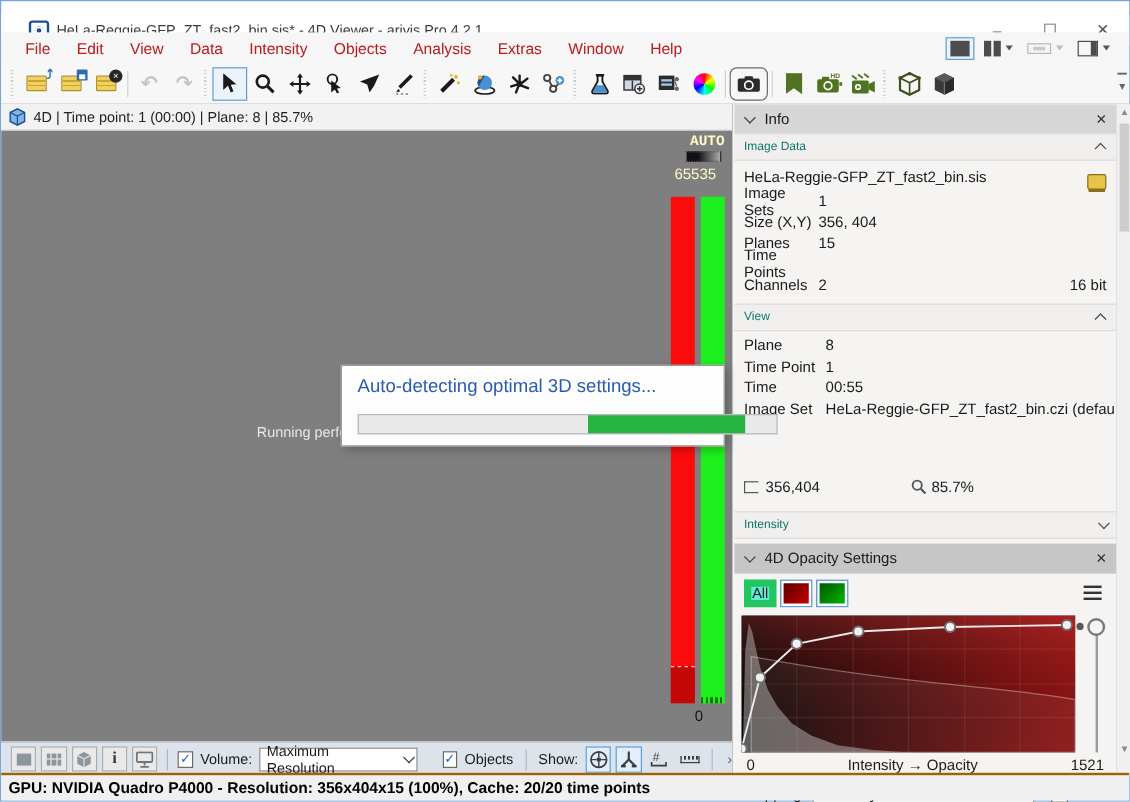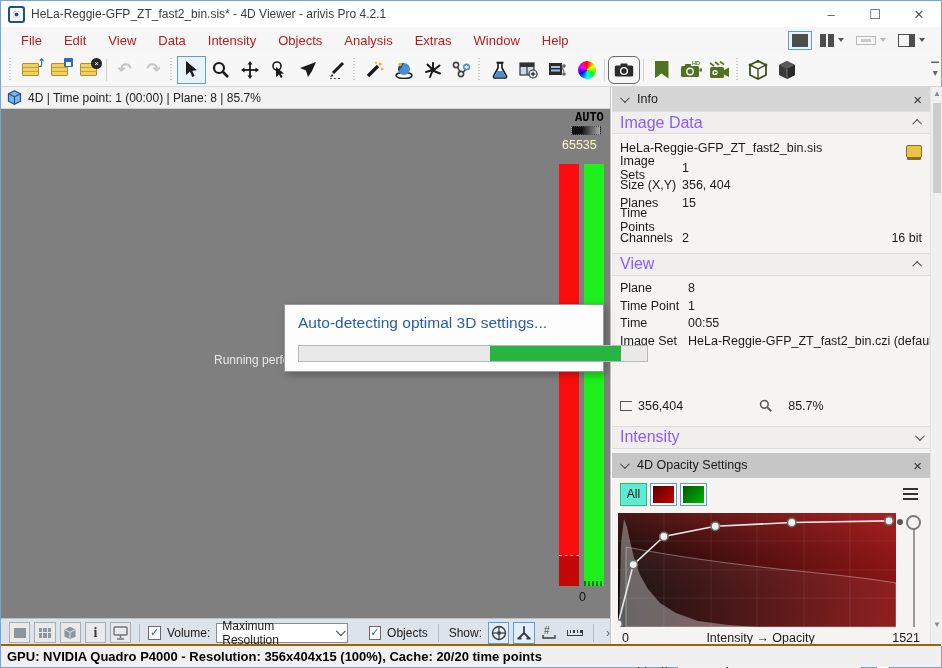--- a/index.html
+++ b/index.html
@@ -1,21 +1,21 @@
 <!DOCTYPE html>
 <html><head>
 <meta charset="utf-8">
 <style>
   * { margin:0; padding:0; box-sizing:border-box; }
   html,body { width:942px; height:668px; overflow:hidden; }
   body { font-family:"Liberation Sans","DejaVu Sans",sans-serif; font-size:12px; color:#1a1a1a; background:#fff; }
   .win { position:absolute; inset:0; width:942px; height:668px; border:1px solid #74a6d8; background:#fff; }
 
   
-  .titlebar { position:absolute; left:0; top:0; right:0; height:26px; background:#fff; display:flex; align-items:center; }
+  .titlebar { position:absolute; left:0; top:11px; right:0; height:26px; background:#fff; display:flex; align-items:center;padding-left:16px; }
   .appicon { width:17px; height:17px; margin:0 6px 0 7px; border:2px solid #1d4f91; border-radius:3px; position:relative; background:#fff; }
   .appicon::after { content:""; position:absolute; left:3px; top:3px; width:7px; height:7px; border-radius:50%; background:#1d4f91; box-shadow:0 0 0 1.5px #fff inset; }
   .title-text { font-size:12px; color:#3c3c3c; }
   .wbtns { margin-left:auto; display:flex; height:100%; }
   .wbtn { width:44px; height:100%; display:flex; align-items:center; justify-content:center; color:#555; font-size:13px; }
 
   
   .menubar { position:absolute; left:0; top:26px; right:0; height:26px; background:#f6f6f6; display:flex; align-items:center; padding-left:10px; gap:2px; border-bottom:0; }
   .mi { padding:4px 10px; font-size:13px; color:#b91c1c; }
   .layoutbtns { margin-left:auto; display:flex; align-items:center; gap:4px; padding-right:12px; }
@@ -47,21 +47,21 @@
   .uglyph { font-size:17px; color:#8a8a8a; font-weight:bold; }
   .toolbar svg { display:block; }
   .tb-overflow { margin-left:auto; margin-right:2px; color:#666; font-size:10px; display:flex; flex-direction:column; align-items:center; line-height:.5; }
 
   
   .main { position:absolute; left:0; top:86px; width:942px; height:559px; }
   .viewer { position:absolute; left:0; top:0; width:610px; height:559px; border-right:1px solid #c4c4c4; }
   .vheader { position:absolute; left:0; top:0; right:0; height:22px; background:#f2f2f2; border-bottom:1px solid #d0d0d0; display:flex; align-items:center; gap:6px; padding-left:6px; font-size:12px; color:#222; }
   .canvas { position:absolute; left:0; top:22px; right:0; height:509px; background:#7f7f7f; overflow:hidden; }
   .running { position:absolute; left:213px; top:244px; color:#e8e8e8; font-size:12px; }
-  .cb-auto { position:absolute; left:574px; top:2px; color:#000000; font-weight:bold; font-size:12px; font-family:"Liberation Mono","DejaVu Sans Mono",monospace; }
+  .cb-auto { position:absolute; left:574px; top:2px; color:#fef9c3; font-weight:bold; font-size:12px; font-family:"Liberation Mono","DejaVu Sans Mono",monospace; }
   .cb-chip { position:absolute; left:570px; top:17px; width:30px; height:9px; border:1px dotted #555; background:linear-gradient(to right,#111 0 35%,#aaa); }
   .cb-max { position:absolute; left:561px; top:29px; color:#fef9c3; font-size:12.5px; }
   .bar { position:absolute; top:55px; width:20px; height:422px; }
   .bar.red { left:558px; background:#fb0d0d; }
   .bar.red::after { content:""; position:absolute; left:0; right:0; bottom:0; height:30px; background:#c40808; border-top:1px dashed #ffb3b3; }
   .bar.green { left:583px; background:#1df01d; }
   .bar.green::after { content:""; position:absolute; left:0; right:0; bottom:0; height:5px; background:repeating-linear-gradient(to right,#0a7a0a 0 2px,#1df01d 2px 4px); }
   .cb-min { position:absolute; left:578px; top:481px; color:#111; font-size:12.5px; }
 
   
@@ -77,43 +77,43 @@
 
   
   .panel { position:absolute; left:611px; top:0; width:331px; height:559px; background:#f5f4f2; }
   .pscroll { position:absolute; right:0; top:0; width:13px; height:559px; background:#f0f0f0; border-left:1px solid #e2e2e2; }
   .pscroll .arr { position:absolute; left:0; right:0; height:14px; color:#8a8a8a; font-size:8px; text-align:center; line-height:14px; }
   .pscroll .thumb { position:absolute; left:2px; right:2px; top:16px; height:90px; background:#cdcdcd; }
   .pcontent { position:absolute; left:0; top:0; right:13px; bottom:0; }
 
   .sechdr { height:24px; background:#d6d6d6; display:flex; align-items:center; padding:0 8px; gap:10px; font-size:12.5px; color:#1a1a1a; }
   .sechdr .x { margin-left:auto; font-size:15px; color:#333; }
-  .subhdr { height:23px; background:#f0efed; border-top:1px solid #dcdcdc; border-bottom:1px solid #dcdcdc; display:flex; align-items:center; padding:0 8px; font-size:16px; color:#8b5cf6; }
+  .subhdr { height:23px; background:#f0efed; border-top:1px solid #dcdcdc; border-bottom:1px solid #dcdcdc; display:flex; align-items:center; padding:0 8px; font-size:10px; color:#0f766e; }
   .subhdr .cv { margin-left:auto; }
   .cv { width:7px; height:7px; border-right:1.5px solid #444; border-bottom:1.5px solid #444; display:inline-block; }
   .cv.down { transform:rotate(45deg) translateY(-2px); }
   .cv.up { transform:rotate(-135deg) translateY(-2px); }
 
   .idata { padding:5px 8px 6px 8px; }
   .fname { margin:2px 0 4px 0; font-size:12.5px; }
   .irow { display:flex; height:17.5px; align-items:center; font-size:12.5px; position:relative; }
   .irow .lab { width:62px; flex:0 0 auto; }
   .irow .val { flex:1; }
   .irow .right { margin-left:auto; }
   .monitor-ic { position:absolute; right:0; top:-14px; width:16px; height:13px; background:#e8c34a; border:1px solid #8a6d1d; border-radius:2px; box-shadow:0 3px 0 -1px #8a6d1d; }
 
   .sizerow { display:flex; align-items:center; padding:4px 8px; gap:6px; font-size:12.5px; height:24px; }
   .selcorner { width:12px; height:10px; border:1.5px solid #555; border-right:none; }
-  .zoomwrap { margin-left:70px; display:flex; align-items:center; gap:16px; }
+  .zoomwrap { margin-left:70px; display:flex; align-items:center; gap:4px; }
 
   
   .ophdr { height:25px; background:#c6c6c6; display:flex; align-items:center; padding:0 8px; gap:10px; font-size:12.5px; }
   .ophdr .x { margin-left:auto; font-size:15px; color:#333; }
   .chanrow { display:flex; align-items:center; gap:3px; padding:5px 8px 3px 8px; }
-  .chbtn { width:27px; height:23px; border:1px solid #22c55e; background:#5eead4; display:flex; align-items:center; justify-content:center; font-size:12px; }
+  .chbtn { width:27px; height:23px; border:6px solid #22c55e; background:#5eead4; display:flex; align-items:center; justify-content:center; font-size:12px; }
   .chbtn.swR { background:linear-gradient(135deg,#4d0000,#d40000); }
   .chbtn.swG { background:linear-gradient(135deg,#004d00,#00c000); }
   .chbtn.swR,.chbtn.swG { border:1px solid #5e9ed6; box-shadow:inset 0 0 0 2px #fff; }
   .hamb { margin-left:auto; display:flex; flex-direction:column; gap:3px; padding-right:4px; }
   .hamb i { width:15px; height:2px; background:#333; display:block; }
   .graphwrap { position:relative; margin:2px 4px 0 6px; height:118px; }
   .graph { position:absolute; left:0; top:2px; width:278px; height:114px; background:#000; }
   .vslider { position:absolute; right:2px; top:0; width:20px; height:118px; }
   .vslider .rail { position:absolute; left:9px; top:12px; bottom:2px; width:2px; background:#9a9a9a; }
   .vslider .knob { position:absolute; left:2px; top:4px; width:15px; height:15px; border:2px solid #7a7a7a; border-radius:50%; background:#f4f4f4; }

